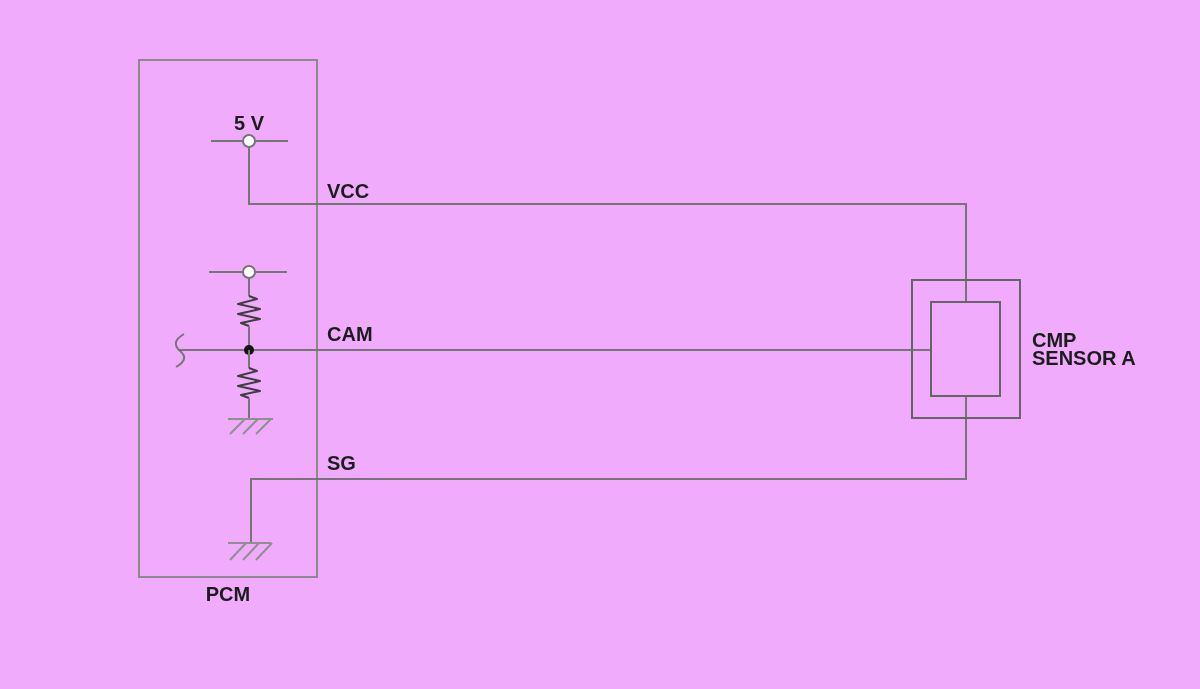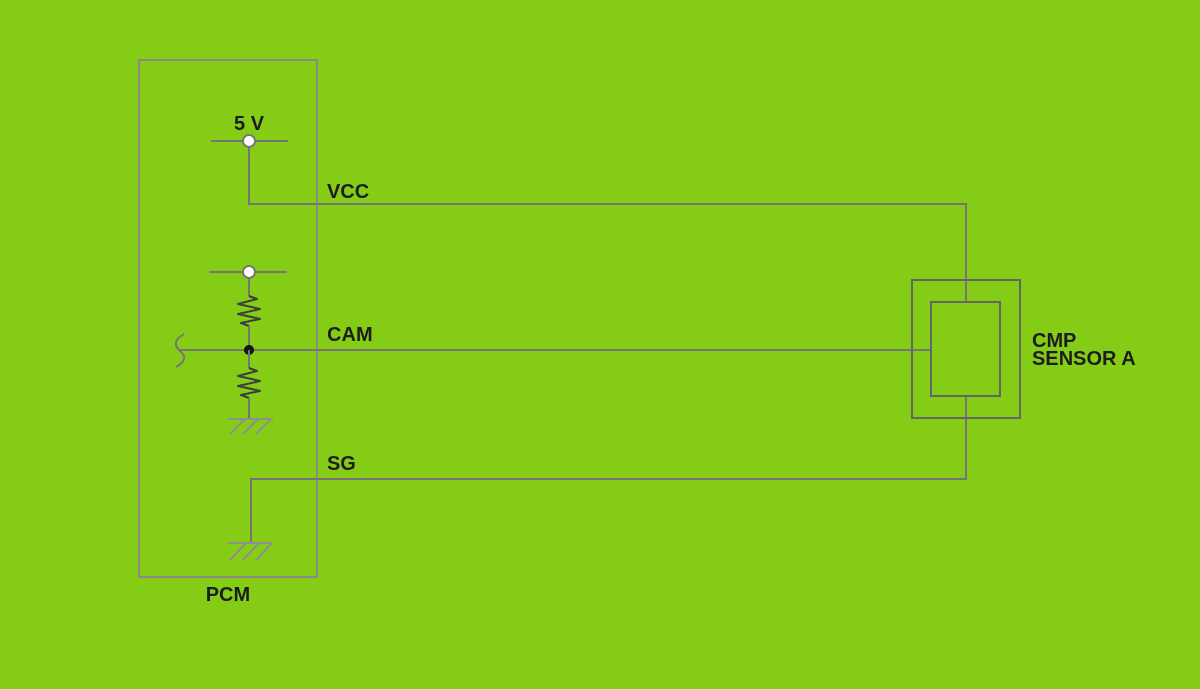--- a/index.html
+++ b/index.html
@@ -4,21 +4,21 @@
 <style>
   html, body {
     margin: 0;
     padding: 0;
     background: #ffffff;
   }
   .stage {
     position: relative;
     width: 1200px;
     height: 689px;
-    background: #84cc16;
+    background: #f0abfc;
     overflow: hidden;
   }
   svg { display: block; }
   .wire {
     fill: none;
     stroke: #757575;
     stroke-width: 2;
   }
   .pcm-box {
     fill: none;

